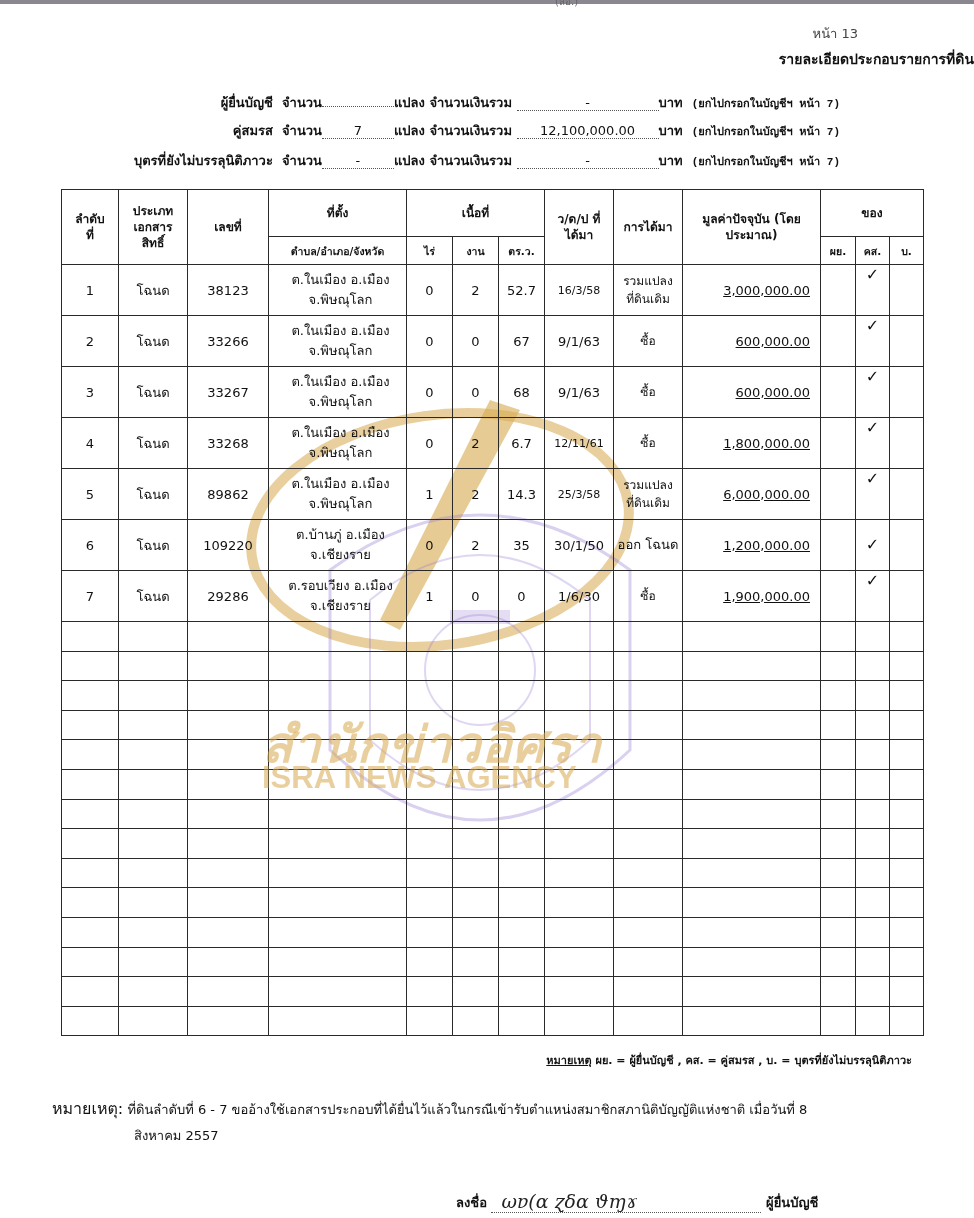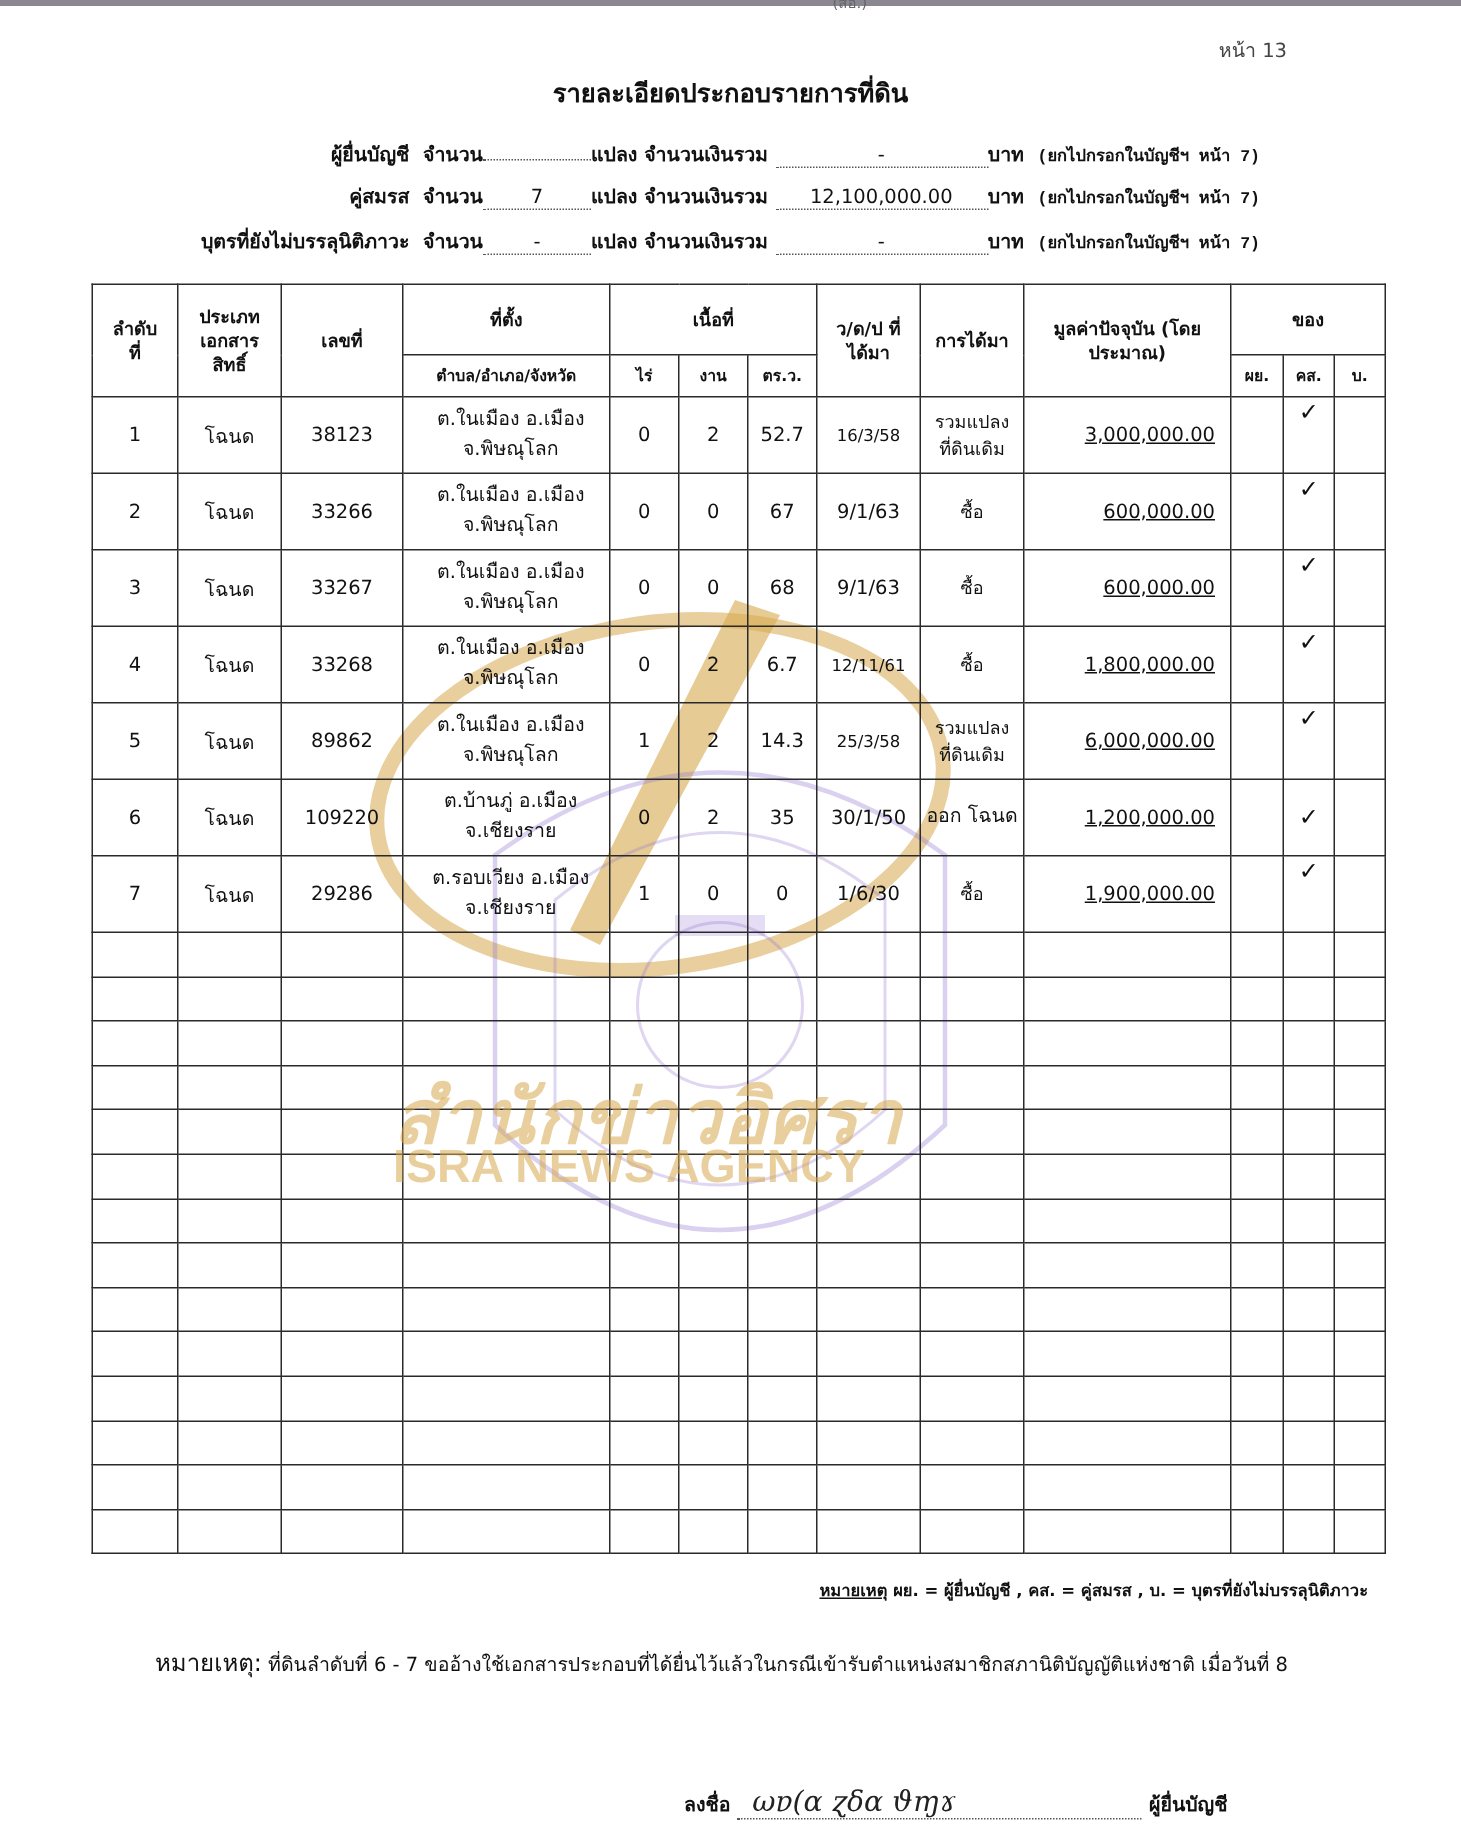--- a/index.html
+++ b/index.html
@@ -13,22 +13,22 @@
       background: #8a8790;
     }
     .topbar-label {
       position: absolute; left: 555px; top: -6px; font-size: 10px; color: #666;
       font-family: "DejaVu Sans", sans-serif;
     }
     .page-num {
       position: absolute; right: 116px; top: 23px; font-size: 13px; color: #444;
     }
     .title {
-      position: absolute; left: 0; width: 974px; top: 48px; text-align: center;
-      font-size: 17px; font-weight: bold; color: #111;
+      position: absolute; left: 0; width: 974px; top: 48px; text-align: right;
+      font-size: 14px; font-weight: bold; color: #111;
     }
     .summary {
       position: absolute; left: 0; width: 840px; font-size: 13px;
       font-weight: bold; color: #111; text-align: right; white-space: nowrap;
     }
     .summary .sm { font-size: 11px; font-family: Liberation Mono, monospace; }
     .summary .fill {
       display: inline-block; border-bottom: 1px dotted #555; text-align: center;
       font-weight: normal; height: 15px; line-height: 15px;
     }
@@ -57,22 +57,22 @@
     .tbl .check.mid { vertical-align: middle; }
     .tbl tr.data td { height: 50px; }
     .tbl tr.empty td { height: 28.6px; }
 
     .legend {
       position: absolute; right: 62px; top: 1051px; font-size: 11px;
       font-weight: bold; color: #111;
     }
     .legend u { font-weight: bold; margin-left: 12px; }
     .note {
-      position: absolute; left: 66px; top: 1096px; width: 830px;
-      font-size: 13px; color: #111; line-height: 26px; text-align: center;
+      position: absolute; left: 52px; top: 1096px; width: 830px;
+      font-size: 13px; color: #111; line-height: 26px;
     }
     .note .note-lbl { font-size: 16px; font-weight: normal; }
     .note .note-cont { padding-left: 82px; display: block; }
     .sign {
       position: absolute; left: 456px; top: 1192px; font-size: 13px;
       font-weight: bold; color: #111; white-space: nowrap;
     }
     .sign .line {
       display: inline-block; width: 270px; border-bottom: 1px dotted #555;
       position: relative; height: 14px; vertical-align: bottom;
@@ -501,20 +501,21 @@
 <div class="wm wm-text-en">ISRA NEWS AGENCY</div>
 
 <div class="legend">
   <u>หมายเหตุ</u>
   <span>ผย. = ผู้ยื่นบัญชี , คส. = คู่สมรส , บ. = บุตรที่ยังไม่บรรลุนิติภาวะ</span>
 </div>
 
 <div class="note">
   <span class="note-lbl">หมายเหตุ:</span>
   <span>ที่ดินลำดับที่ 6 - 7 ขออ้างใช้เอกสารประกอบที่ได้ยื่นไว้แล้วในกรณีเข้ารับตำแหน่งสมาชิกสภานิติบัญญัติแห่งชาติ  เมื่อวันที่ 8</span>
+  <span class="note-cont">สิงหาคม 2557</span>
 </div>
 
 <div class="sign">
   <span>ลงชื่อ</span>
   <span class="line">
     <span class="sig">ωɐ(ɑ ɀδɑ ϑɱɤ</span>
   </span>
   <span>ผู้ยื่นบัญชี</span>
 </div>
 

